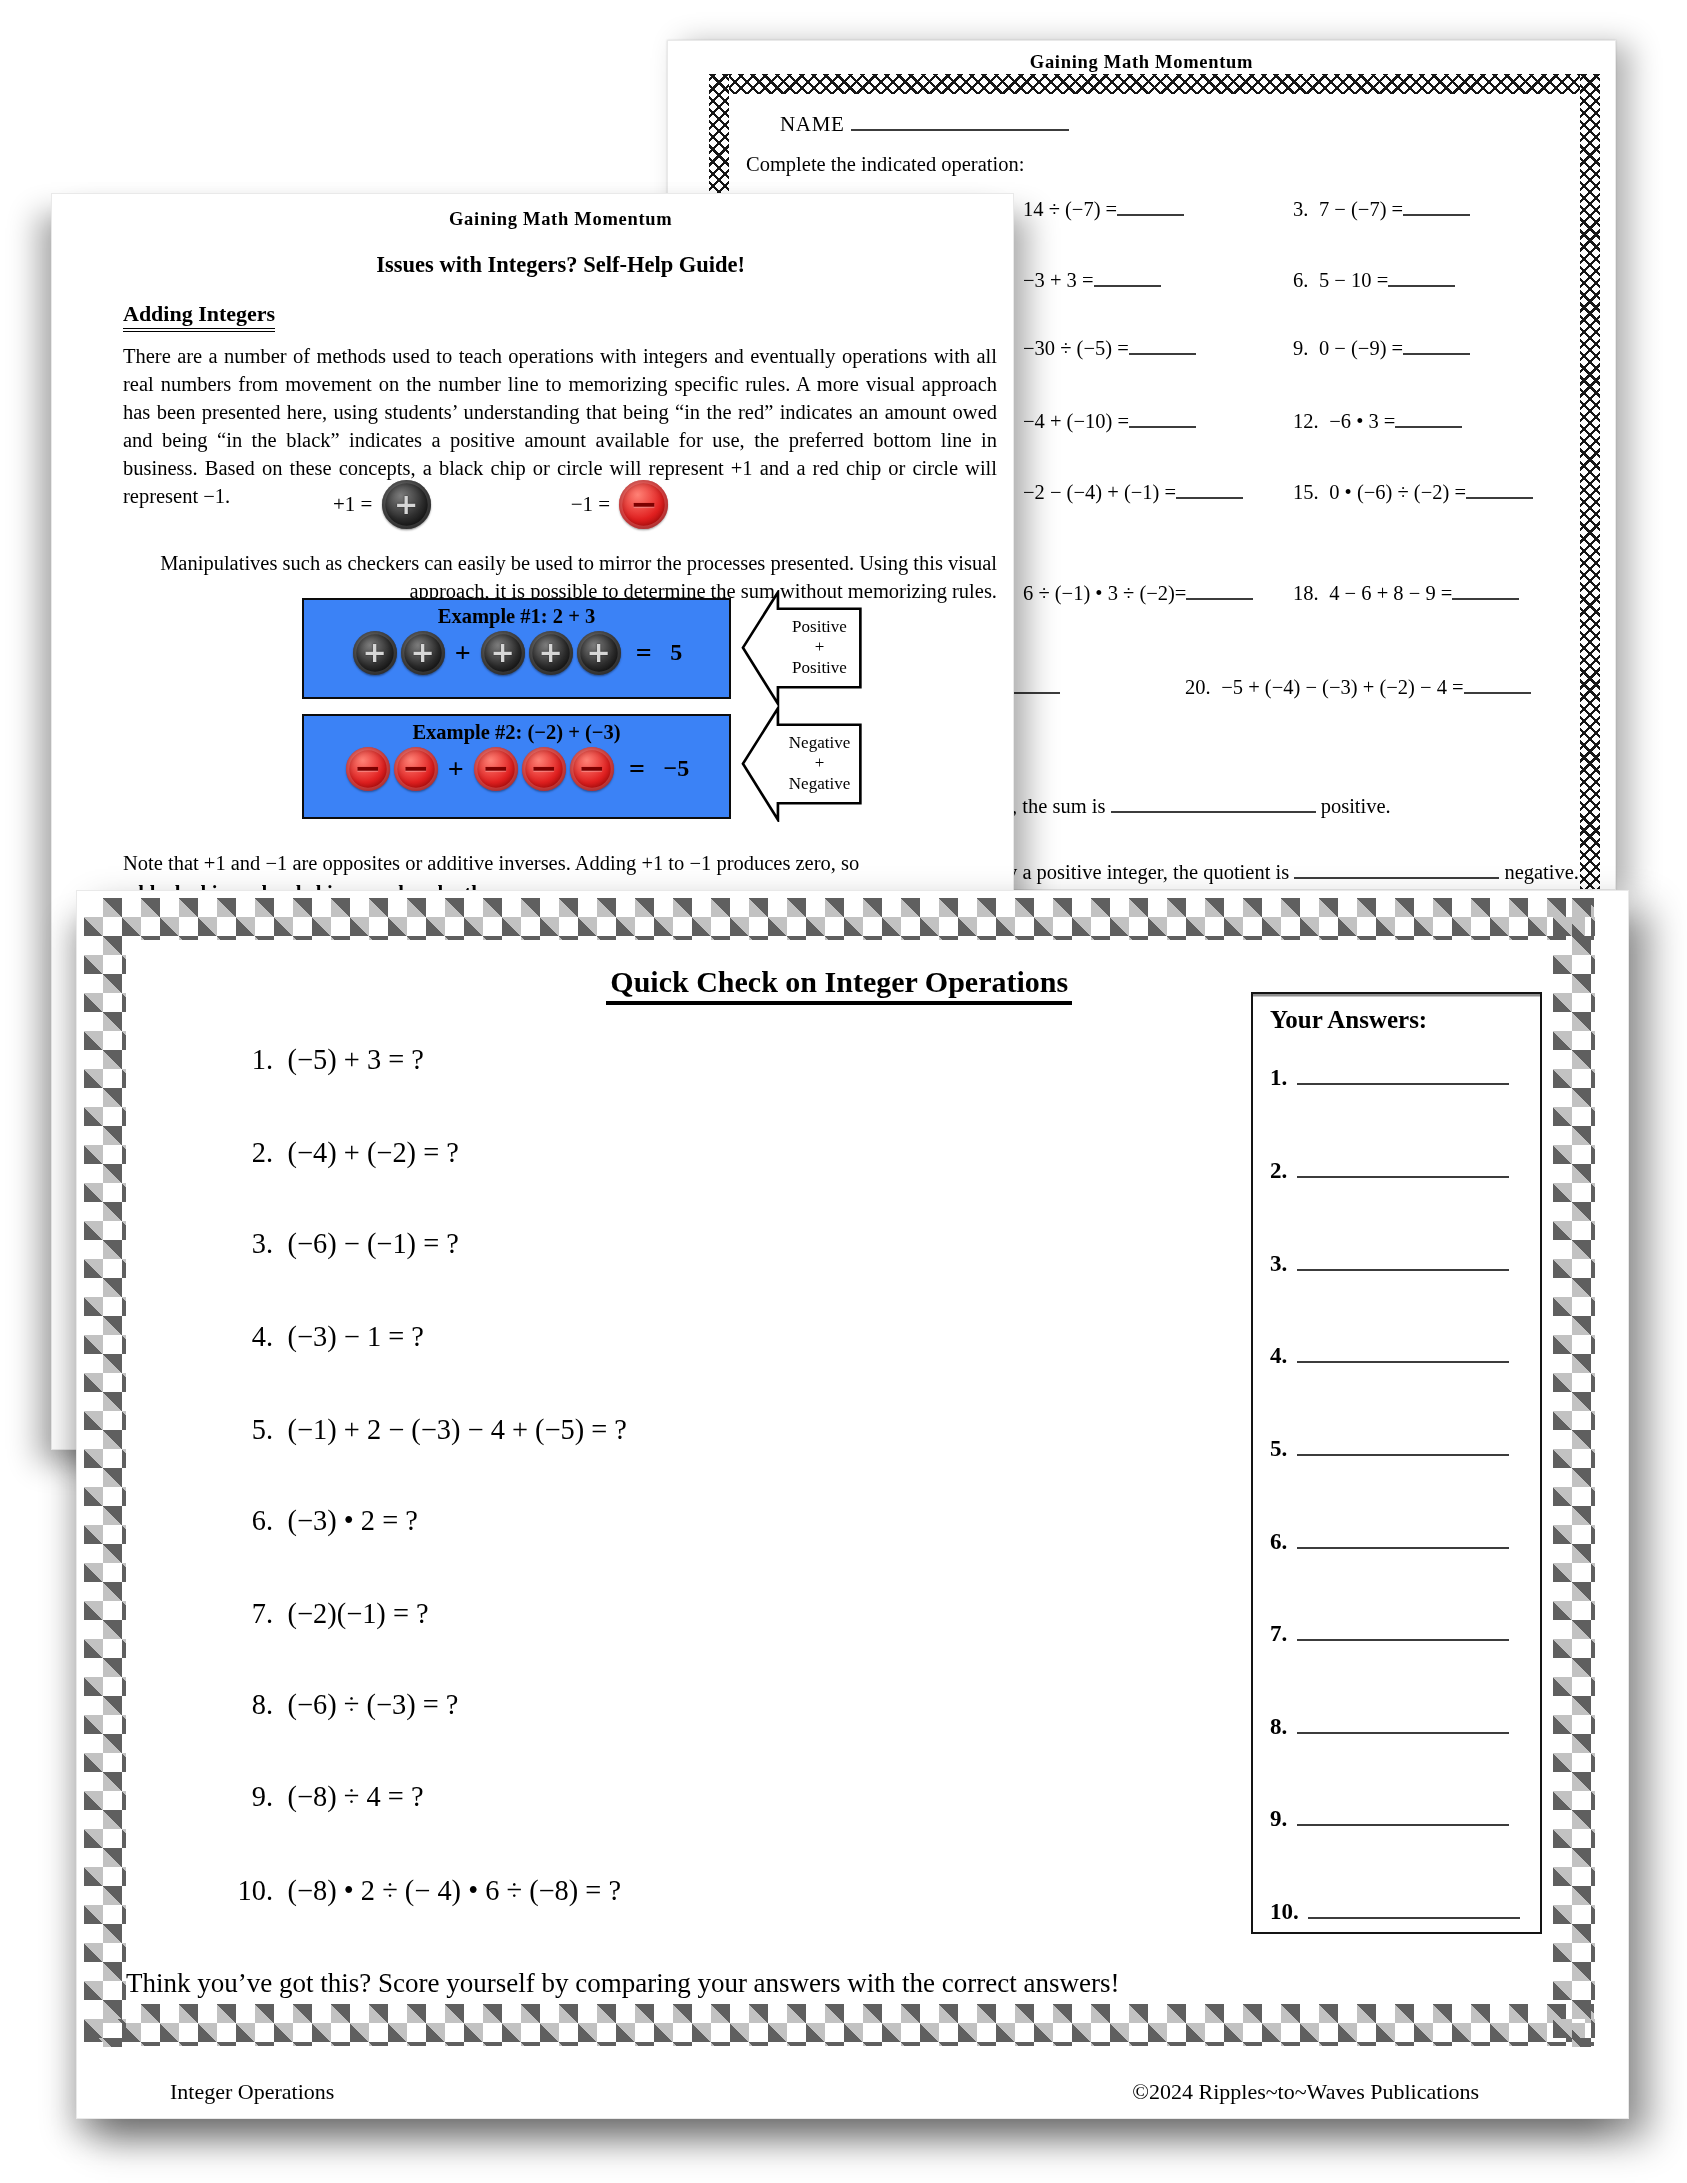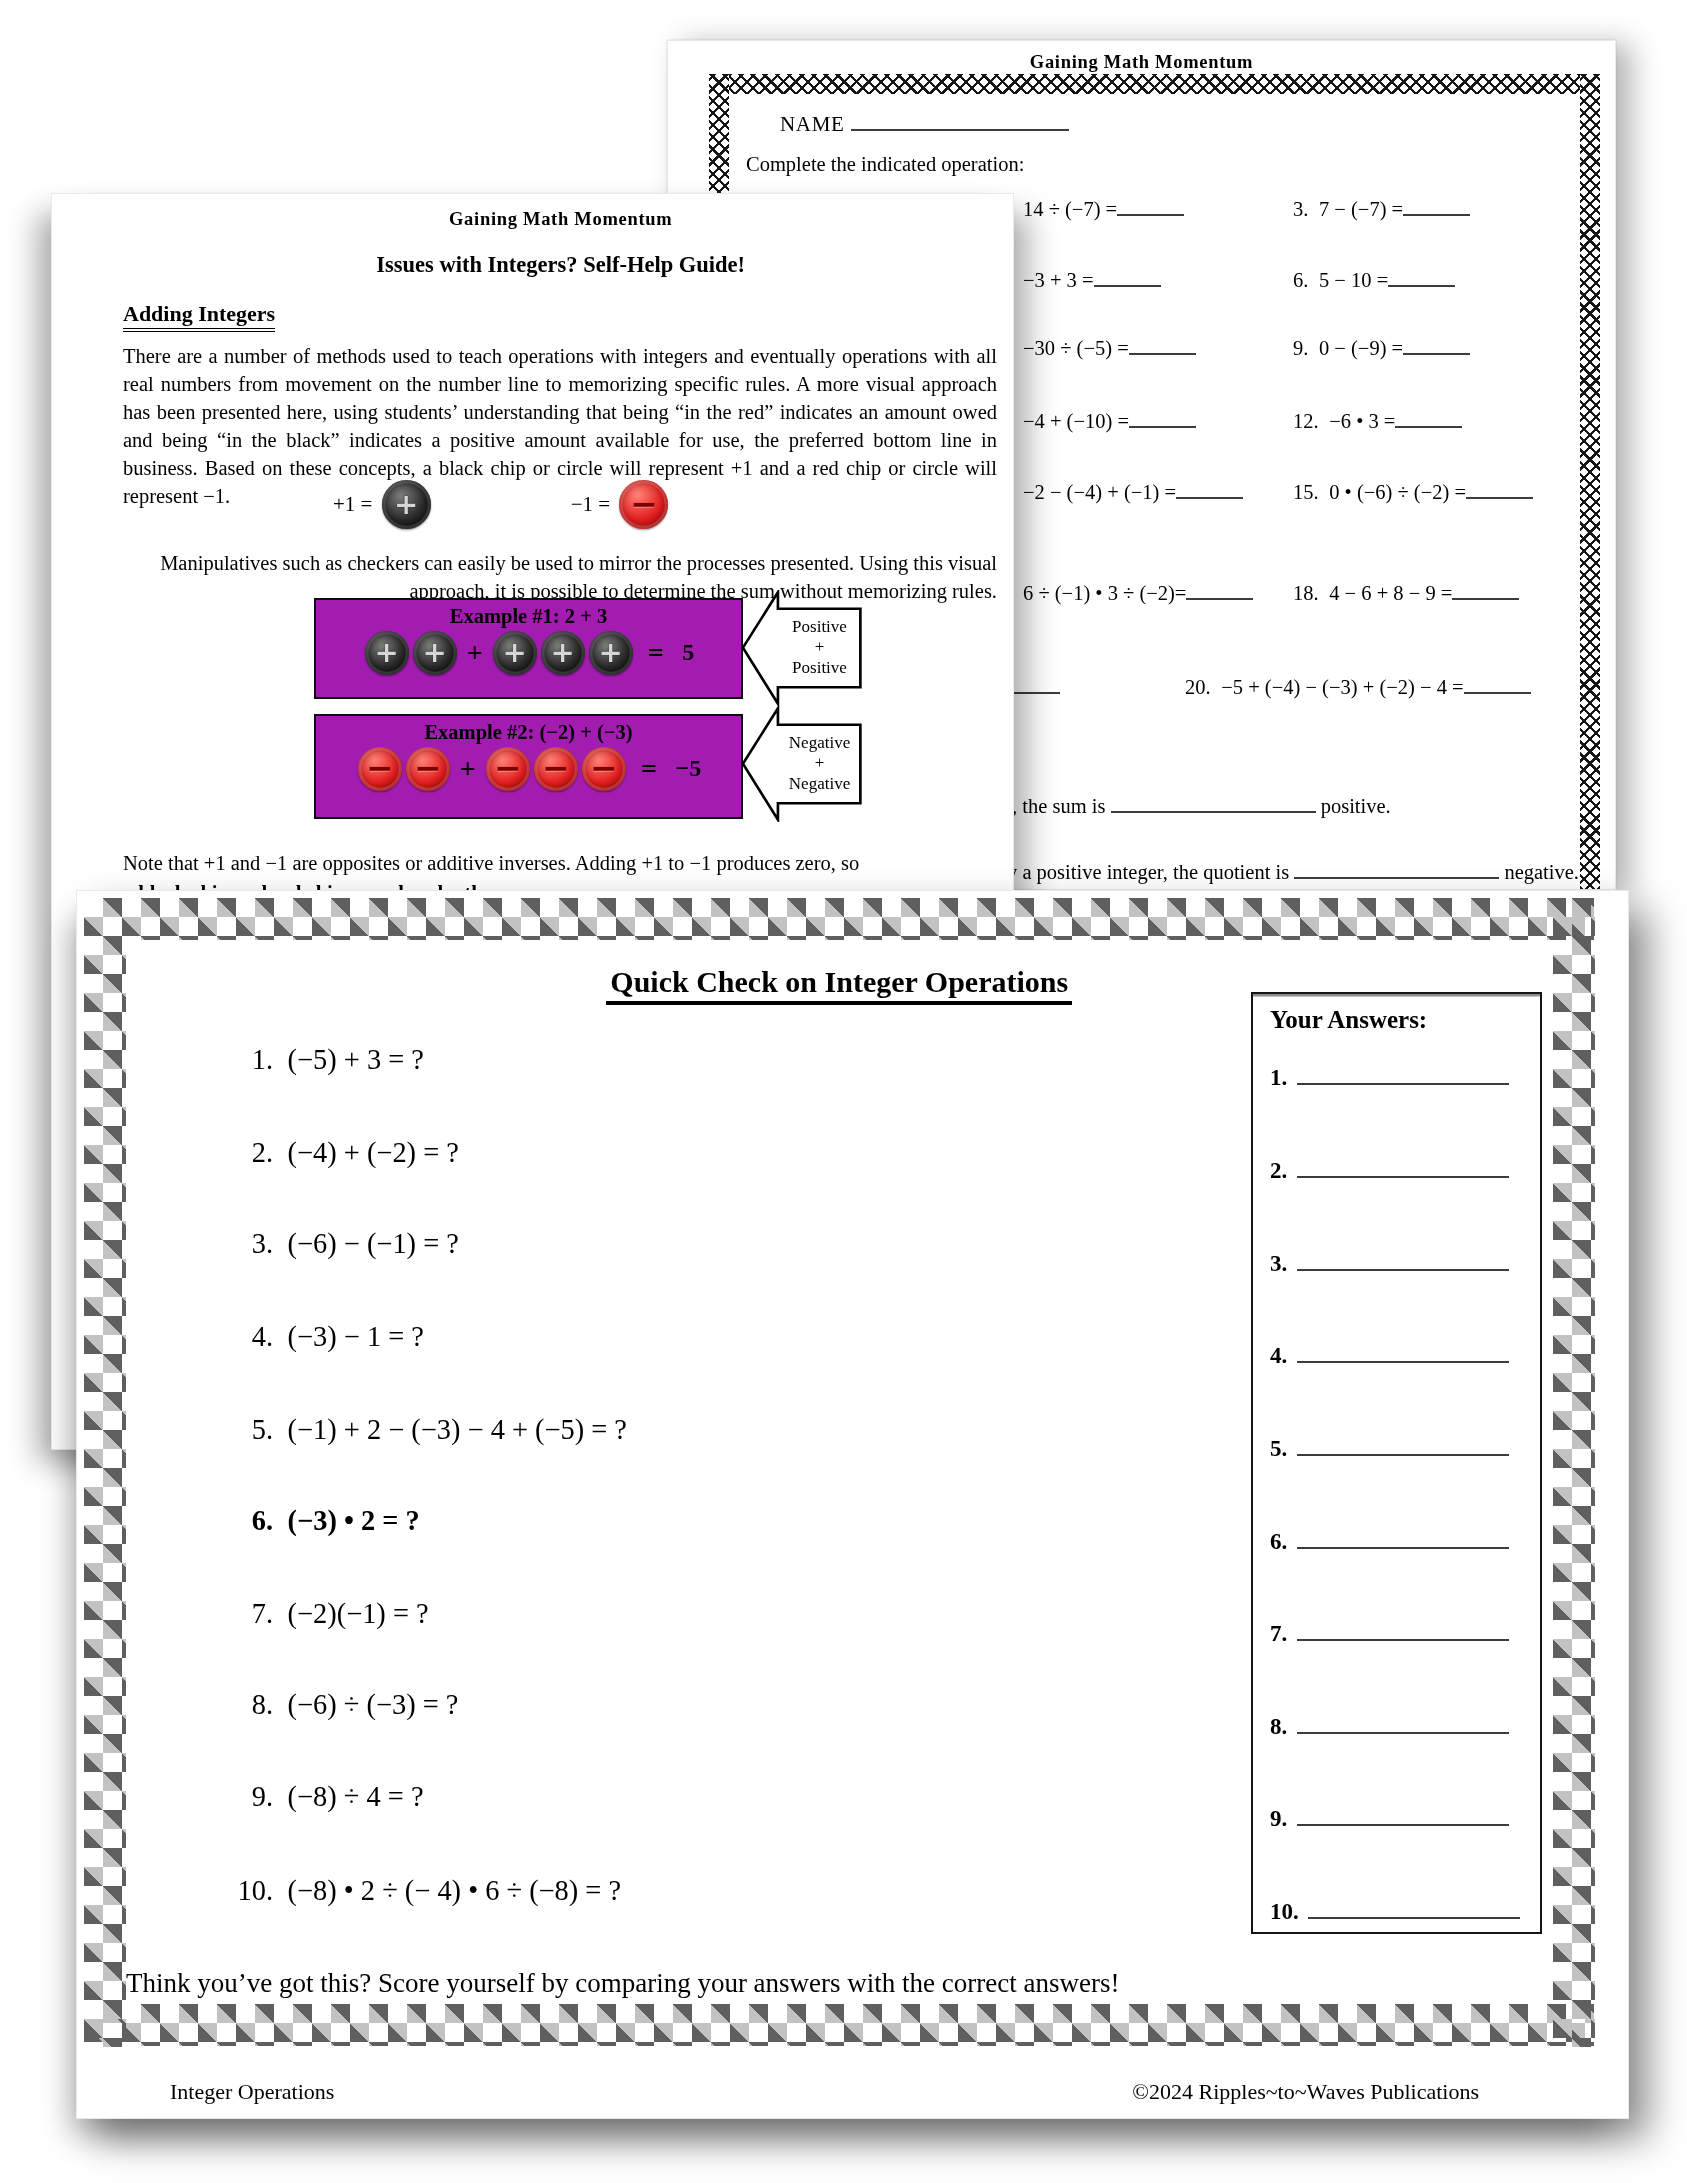--- a/index.html
+++ b/index.html
@@ -79,21 +79,21 @@
     background: radial-gradient(circle at 38% 32%, #7d7d7d, #2e2e2e 52%, #040404 95%);
     box-shadow: inset 0 0 0 3.3px rgba(210,210,210,0.18), inset 0 0 10.6px rgba(0,0,0,0.85), 0 1.3px 2px rgba(0,0,0,0.4);
   }
   .chip.black i { color: #d6d6d6; font-size: 29px; text-shadow: 0 0.7px 1.3px #000; }
   .chip.red {
     background: radial-gradient(circle at 38% 30%, #ff8276, #e22020 55%, #8d0000 96%);
     box-shadow: inset 0 0 0 3.3px rgba(255,160,160,0.28), inset 0 0 9.3px rgba(90,0,0,0.8), 0 1.3px 2px rgba(0,0,0,0.35);
   }
   .chip.red i { color: #7c0000; font-size: 33px; text-shadow: 0 0.7px 0.7px rgba(255,255,255,0.35); }
 
-  .ex-box { position: absolute; left: 262px; width: 429px; border: 2.6px solid #0c0c0c; background: #a21caf; }
+  .ex-box { position: absolute; left: 250px; width: 429px; border: 2.6px solid #0c0c0c; background: #3b82f6; }
   #ex1 { top: 404px; height: 101px; }
   #ex2 { top: 520px; height: 105px; }
   .ex-title { text-align: center; margin-top: 5.3px; font-size: 20.5px; font-weight: bold; }
   .ex-chips { display: flex; align-items: center; justify-content: center; margin-top: 2.6px; }
   .ex-chips .chip { margin: 0 2px; }
   .ex-op { font-size: 28px; font-weight: bold; margin: 0 8px; font-family: "Liberation Serif", serif; }
   .ex-eq { margin-left: 13.2px; }
   .ex-result { font-size: 24px; font-weight: bold; margin-left: 10.6px; }
 
   .arrow { position: absolute; width: 122px; height: 116px; }
@@ -125,21 +125,21 @@
   .cb-bottom { left: 6.6px; right: 34px; top: 1113px; height: 42px; }
   .cb-left   { left: 6.6px; top: 6.6px; width: 42px; height: 1149px; }
   .cb-right  { right: 33px; top: 6.6px; width: 42px; height: 1149px; }
 
   .q-title { position: absolute; left: 0; right: 26.5px; top: 74px; text-align: center; font-size: 30px; font-weight: bold; }
   .q-title span { border-bottom: 4px solid #000; padding: 0 4px 3.3px; }
 
   .prob { position: absolute; left: 140px; font-size: 28.4px; white-space: nowrap; }
   .prob .pn { display: inline-block; width: 56px; text-align: right; margin-right: 14.6px; }
   #p1 { top: 153px; } #p2 { top: 246px; } #p3 { top: 337px; } #p4 { top: 430px; } #p5 { top: 523px; }
-  #p6 { top: 614px; font-weight: bold; } #p7 { top: 707px; } #p8 { top: 798px; } #p9 { top: 890px; } #p10 { top: 984px; }
+  #p6 { top: 614px; } #p7 { top: 707px; } #p8 { top: 798px; } #p9 { top: 890px; } #p10 { top: 984px; }
 
   #ansbox {
     position: absolute; left: 1174px; top: 101px; width: 291px; height: 942px;
     border: 2.6px solid #141414; background: #fff;
     box-shadow: inset 0 4.6px 0 -2px #8f8f8f;
   }
   .ans-heading { position: absolute; left: 17px; top: 12px; font-size: 25px; font-weight: bold; }
   .slot { position: absolute; left: 17px; font-size: 23px; font-weight: bold; white-space: nowrap; }
   .slot .blank { margin-left: 9.3px; border-bottom-width: 2px; }
   #s1 { top: 71px; } #s2 { top: 164px; } #s3 { top: 257px; } #s4 { top: 349px; } #s5 { top: 442px; }

